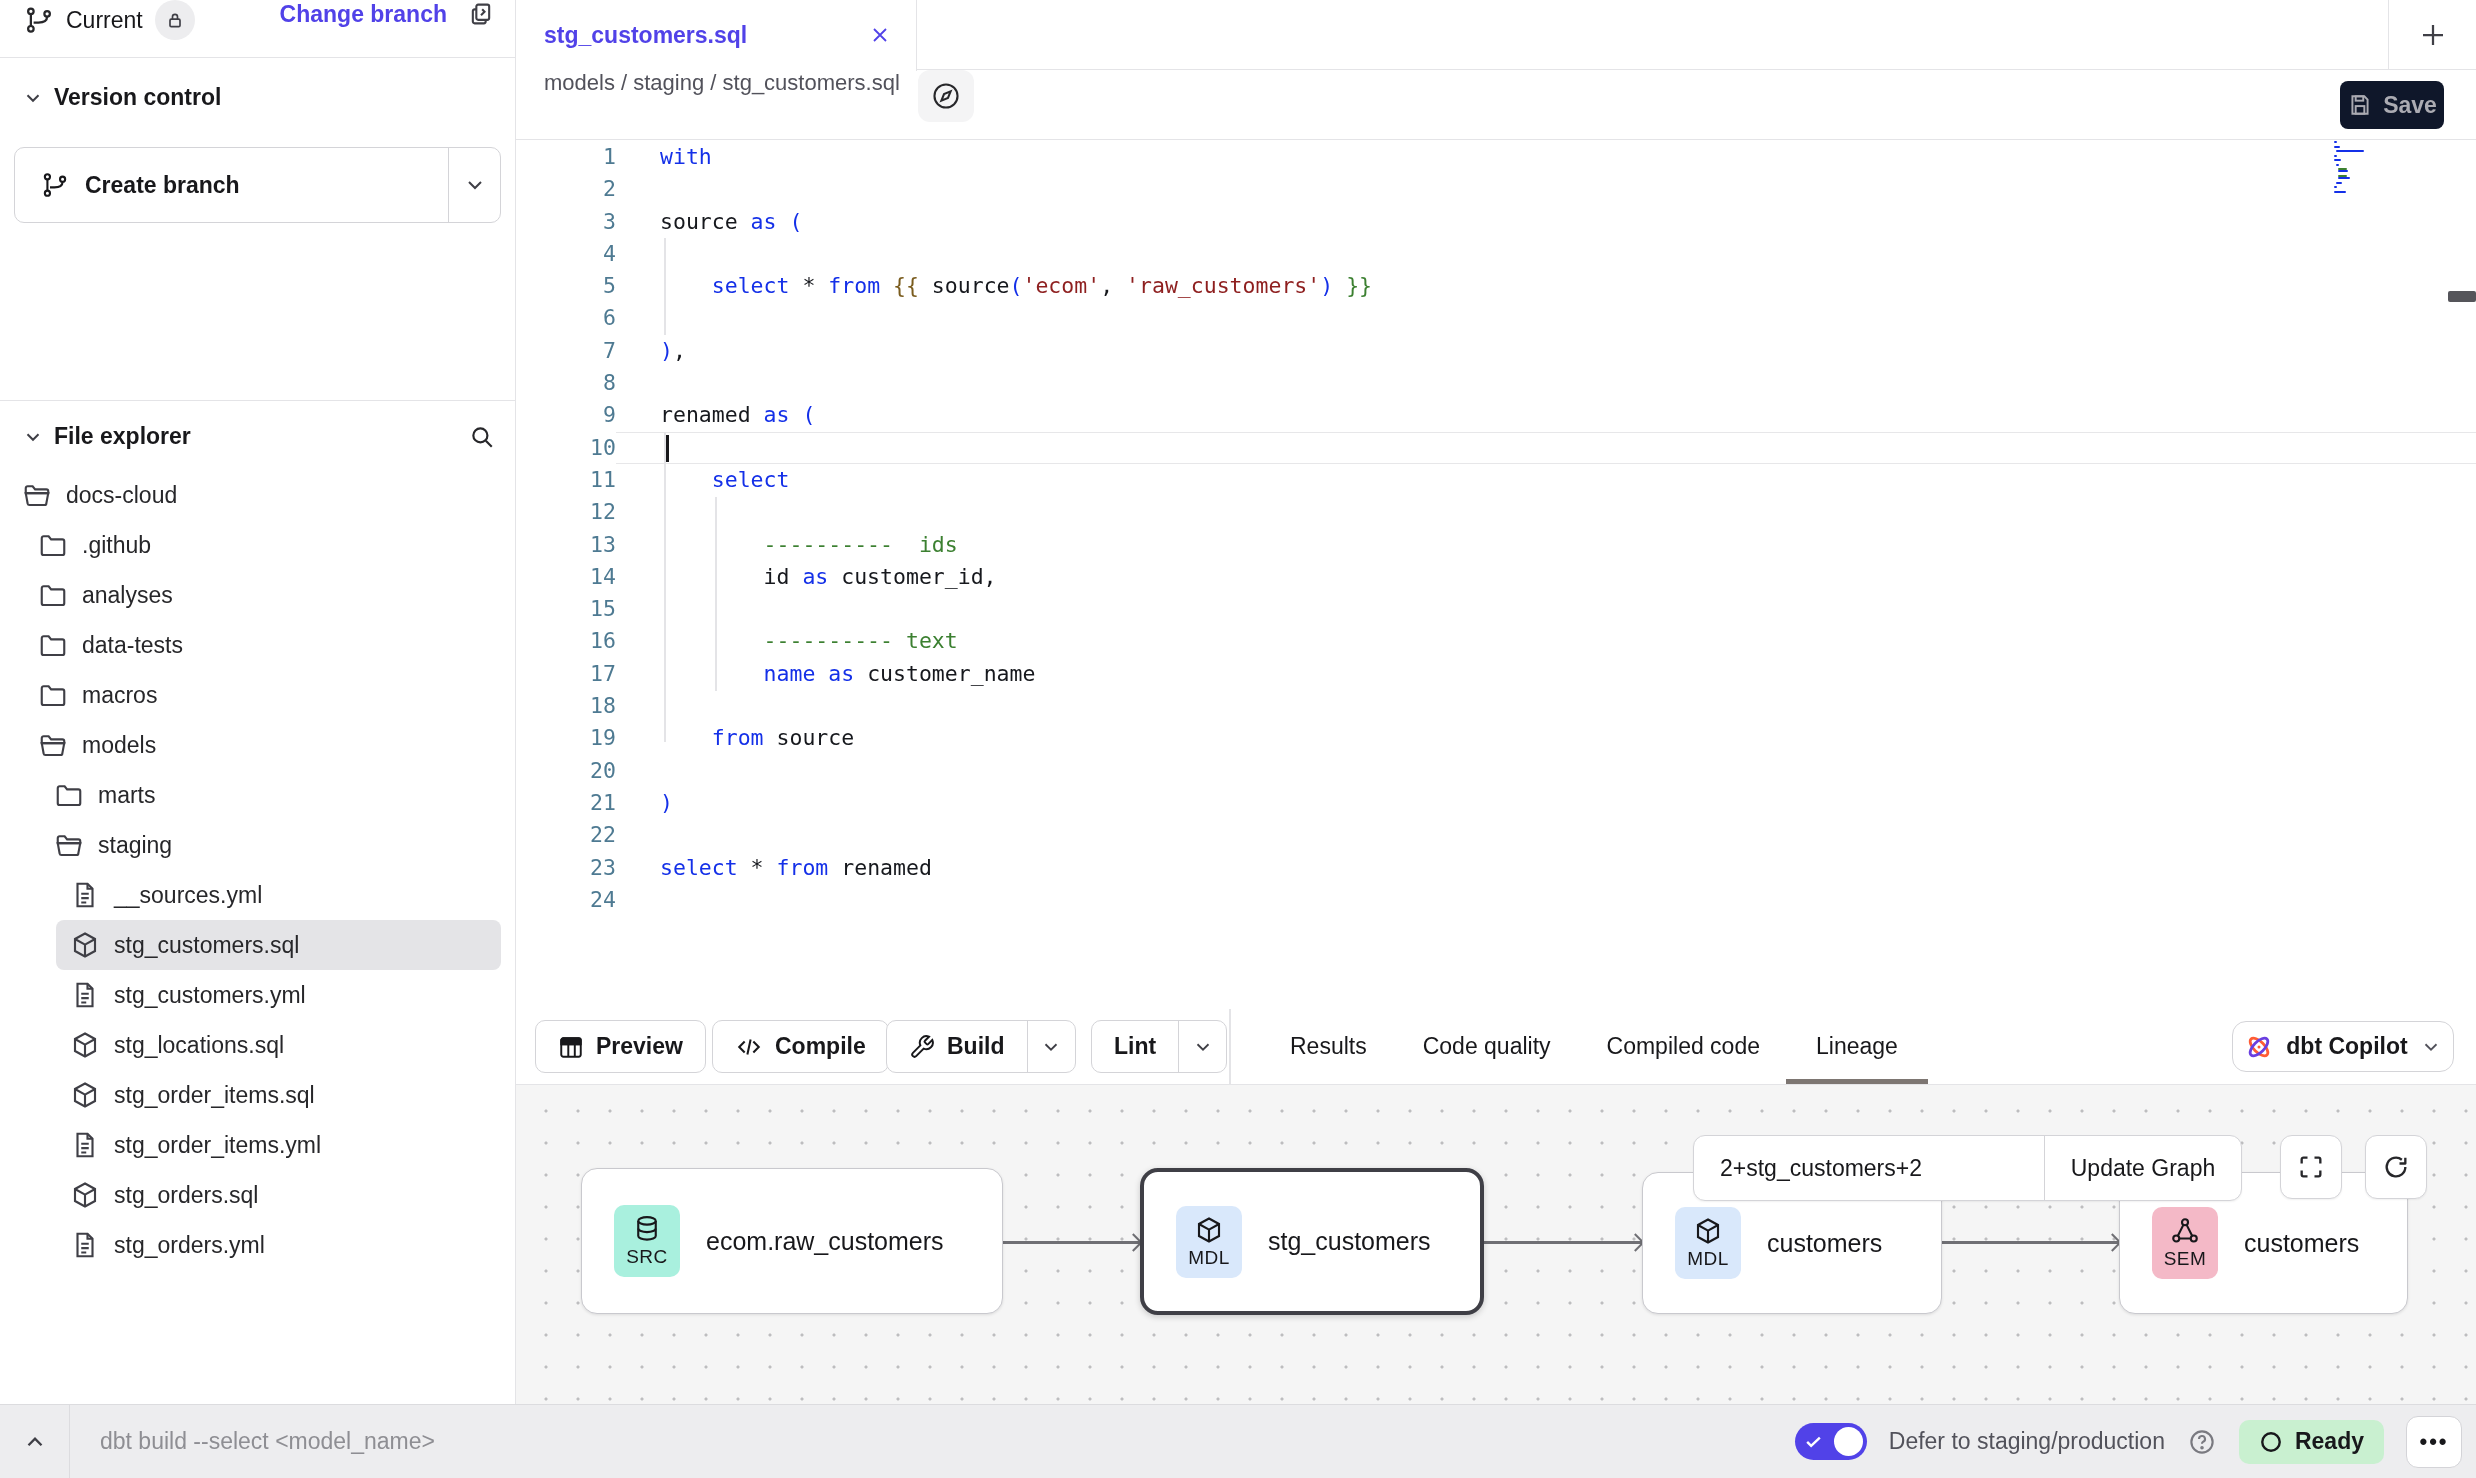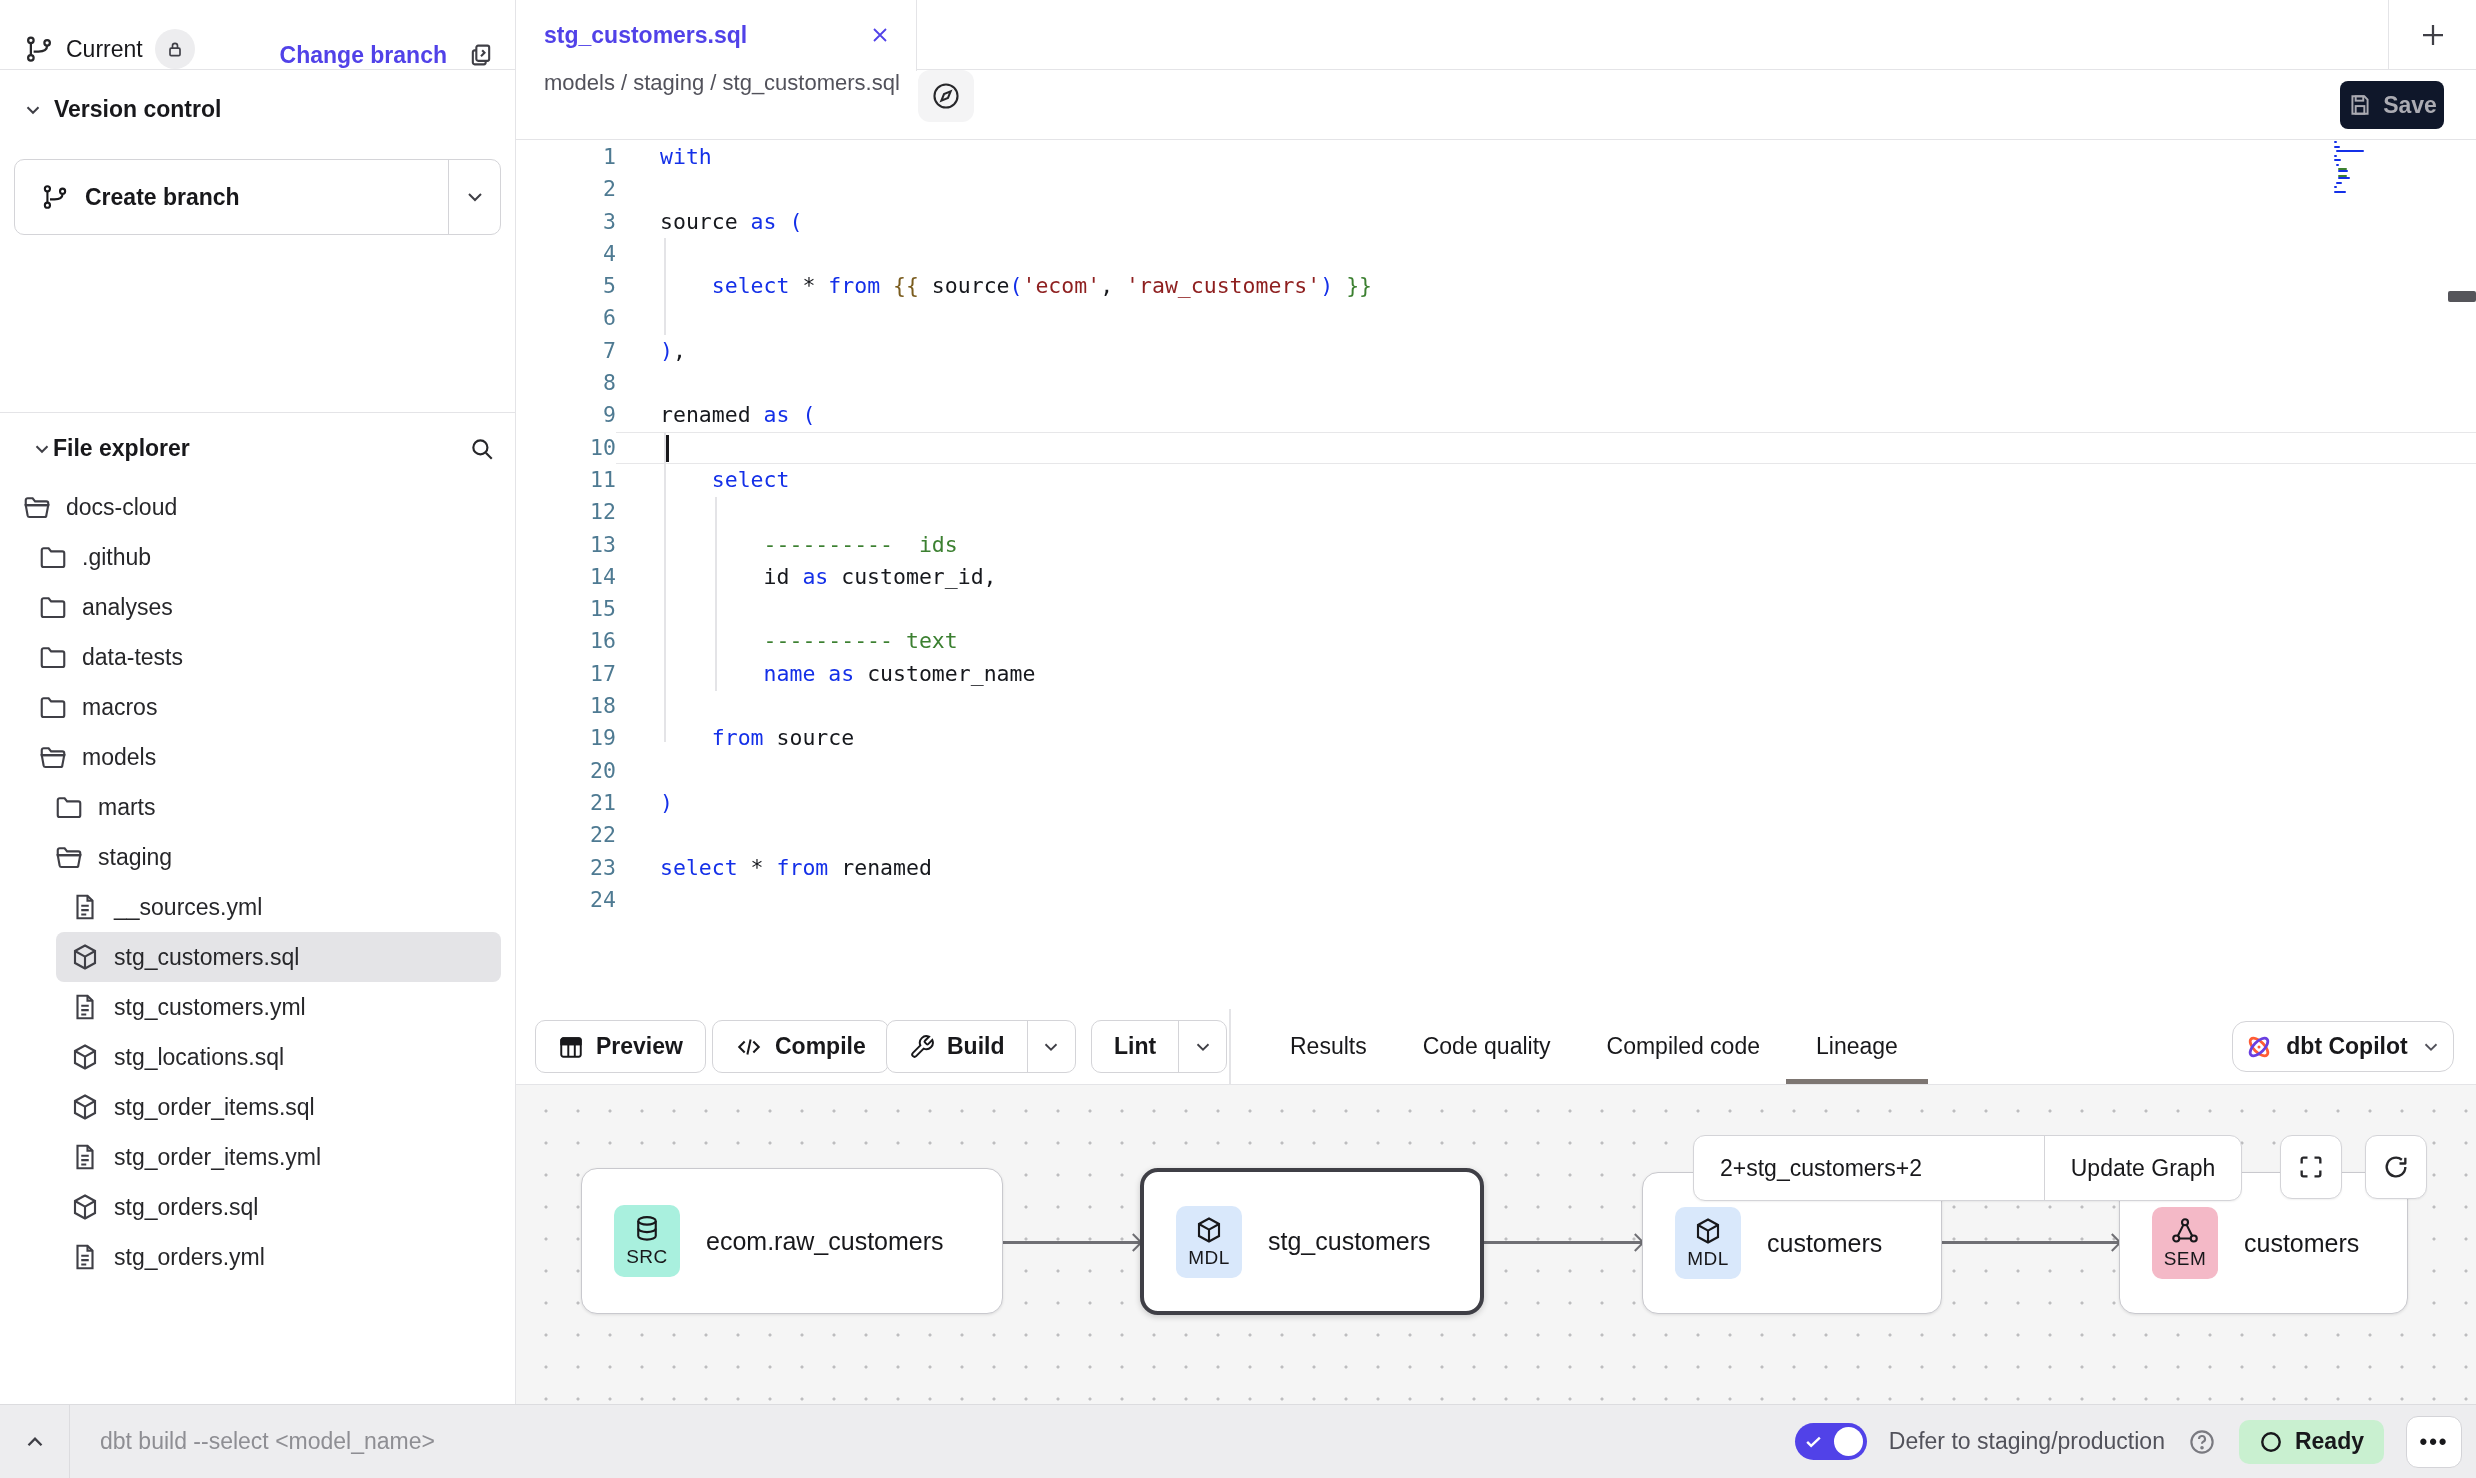--- a/index.html
+++ b/index.html
@@ -3,36 +3,36 @@
 <meta charset="utf-8">
 <style>
   * { box-sizing: border-box; }
   html,body { margin:0; padding:0; background:#fff; }
   body { font-family:"Liberation Sans","DejaVu Sans",sans-serif; color:#18181B; }
   #app { position:relative; width:2476px; height:1478px; overflow:hidden; background:#fff; }
   svg { display:block; }
 
   
   #sidebar { position:absolute; left:0; top:0; width:516px; height:1404px; border-right:1.5px solid #E4E4E7; background:#fff; }
-  .branch-header { height:70px; display:flex; align-items:flex-end; padding:0 20px 0 24px; border-bottom:1.5px solid #E4E4E7; }
+  .branch-header { height:58px; display:flex; align-items:flex-start; padding:0 20px 0 24px; border-bottom:1.5px solid #E4E4E7; }
   .branch-left { display:flex; align-items:center; gap:12px; }
   .branch-name { font-size:23px; color:#18181B; }
   .lock-badge { width:40px; height:40px; border-radius:50%; background:#EDEDEF; display:flex; align-items:center; justify-content:center; }
   .branch-right { margin-left:auto; display:flex; align-items:center; gap:20px; }
   .change-branch { font-size:23px; font-weight:600; color:var(--accent); cursor:pointer; }
 
   .vc-section { height:343px; border-bottom:1.5px solid #E4E4E7; padding:26px 14px 0 14px; }
   .section-title-row { display:flex; align-items:center; gap:10px; padding-left:8px; }
   .section-title { font-size:23px; font-weight:700; color:#18181B; }
   .split-btn { margin-top:36px; height:76px; border:1.5px solid #D4D4D8; border-radius:10px; background:#fff; display:flex; align-items:stretch; overflow:hidden; }
   .split-main { flex:1; display:flex; align-items:center; gap:16px; padding-left:26px; font-size:23px; font-weight:600; cursor:pointer; }
   .split-chev { width:52px; border-left:1.5px solid #D4D4D8; display:flex; align-items:center; justify-content:center; cursor:pointer; }
 
   .fe-section { padding:22px 0 0 0; }
-  .fe-title-row { display:flex; align-items:center; gap:0; padding:0 20px 0 31px; }
+  .fe-title-row { display:flex; align-items:center; gap:10px; padding:0 20px 0 22px; }
   .fe-search { margin-left:auto; cursor:pointer; }
   #file-tree { margin-top:20px; }
   .tree-item { height:50px; display:flex; align-items:center; gap:14px; padding-left:14px; margin-right:14px; border-radius:8px; font-size:23px; color:#27272A; cursor:pointer; }
   .tree-item.sel { background:#E4E4E7; }
   .tree-item .ticon { width:30px; height:30px; flex:0 0 30px; color:#3F3F46; }
 
   
   #main { position:absolute; left:516px; top:0; right:0; height:1404px; background:#fff; }
   #tabbar { position:relative; height:70px; border-bottom:1.5px solid #E4E4E7; }
   .tab.active { position:absolute; left:0; top:0; bottom:-1.5px; width:401px; background:#fff; border-right:1.5px solid #E4E4E7; display:flex; align-items:center; padding:0 24px 0 28px; cursor:pointer; }

